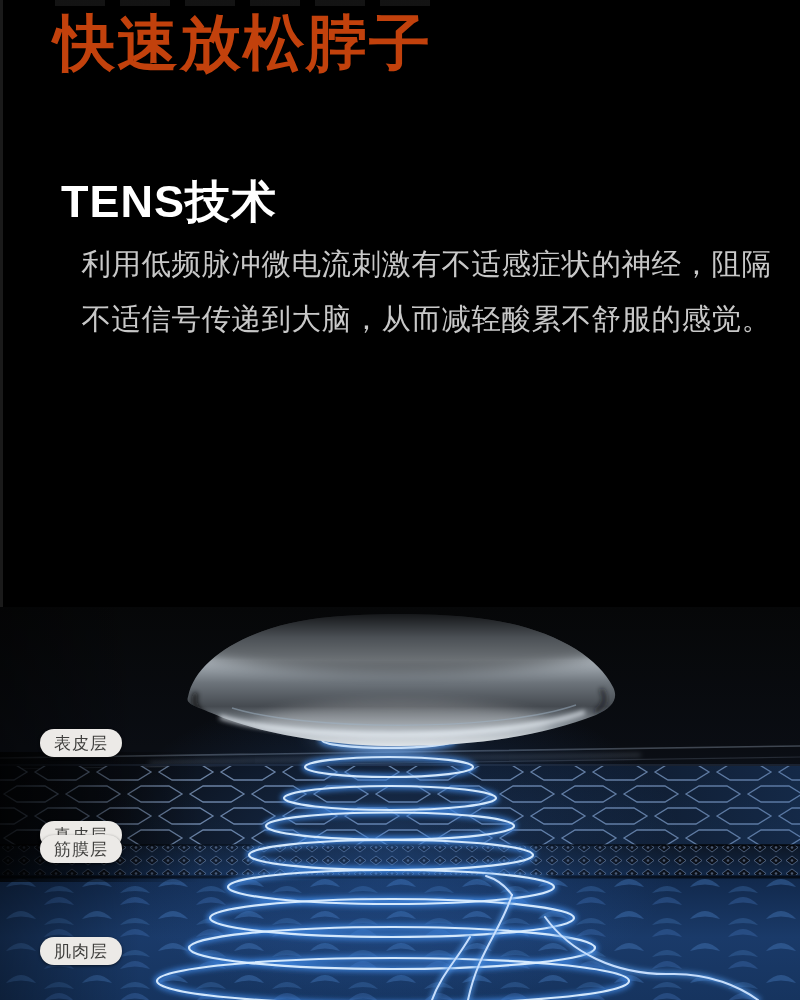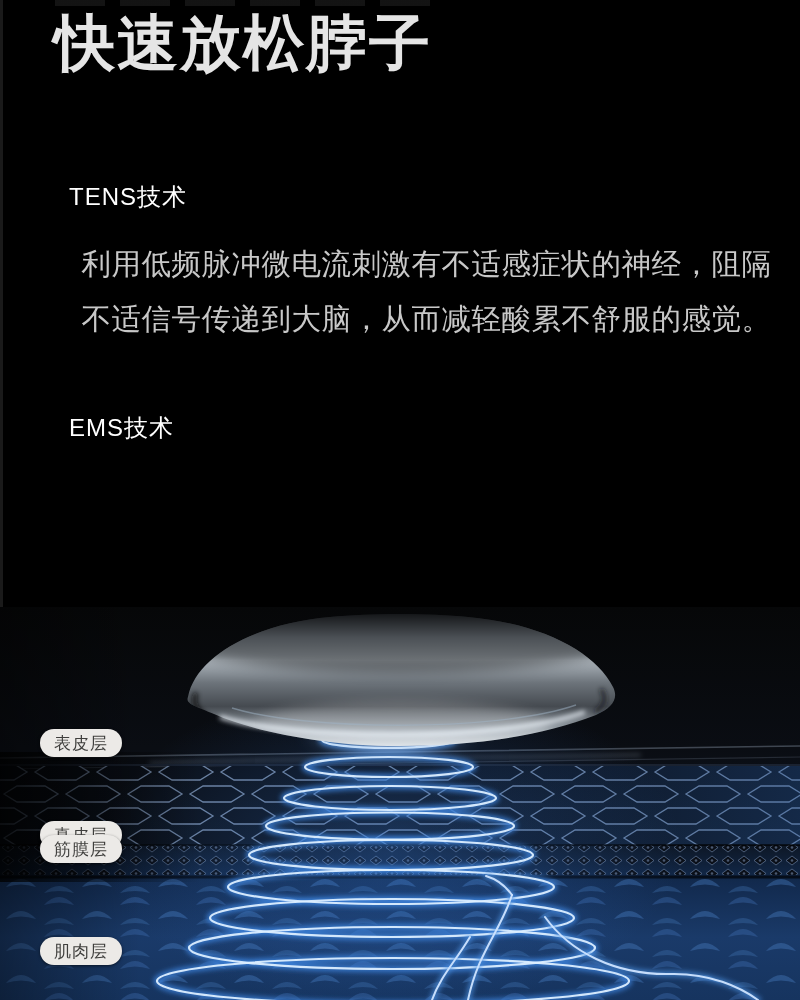--- a/index.html
+++ b/index.html
@@ -15,25 +15,25 @@
     background:#1a1a1a;
   }
   .top-artifact{
     position:absolute;left:55px;top:0;width:390px;height:6px;
     background:repeating-linear-gradient(90deg,#181818 0 50px,transparent 50px 65px);
     opacity:.8;
   }
   .page-title{
     position:absolute;left:54px;top:8px;margin:0;
     font-size:61px;line-height:1.15;font-weight:800;
-    letter-spacing:2px;color:#e5e5e5;white-space:nowrap;
+    letter-spacing:2px;color:#c2410c;white-space:nowrap;
   }
   .tech-heading{
-    position:absolute;left:56px;margin:13px;
-    font-size:24px;line-height:1.2;font-weight:400;
+    position:absolute;left:56px;margin:5px;
+    font-size:45px;line-height:1.2;font-weight:700;
     color:#ffffff;white-space:nowrap;letter-spacing:1px;
   }
   .tens-heading{top:170px;}
   .ems-heading{top:401px;}
   .tech-body{
     position:absolute;left:54px;margin:0;width:745px;
     font-size:29.5px;line-height:55px;
     color:#c8c8c8;letter-spacing:.5px;
     white-space:pre-line;
   }
@@ -64,21 +64,20 @@
 
   <div class="top-artifact"></div>
   <div class="left-edge"></div>
 
   <h1 class="page-title">快速放松脖子</h1>
 
   <h2 class="tech-heading tens-heading">TENS技术</h2>
   <p class="tech-body tens-body">利用低频脉冲微电流刺激有不适感症状的神经，阻隔
 不适信号传递到大脑，从而减轻酸累不舒服的感觉。</p>
 
-  <h2 class="tech-heading ems-heading">EMS技术</h2>
 
   <div class="illustration">
     <svg width="800" height="393" viewBox="0 0 800 393">
       <defs>
         <linearGradient id="gBg" x1="0" y1="0" x2="0" y2="1">
           <stop offset="0" stop-color="#060708"></stop>
           <stop offset="0.36" stop-color="#0a0d13"></stop>
           <stop offset="0.60" stop-color="#0d1623"></stop>
           <stop offset="0.70" stop-color="#122a4e"></stop>
           <stop offset="0.84" stop-color="#1a3a69"></stop>

